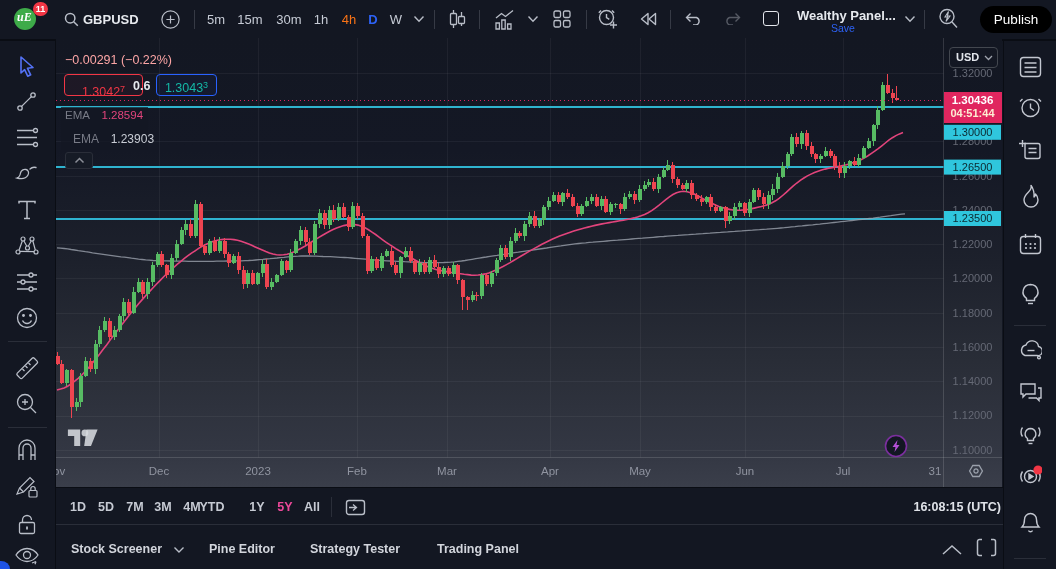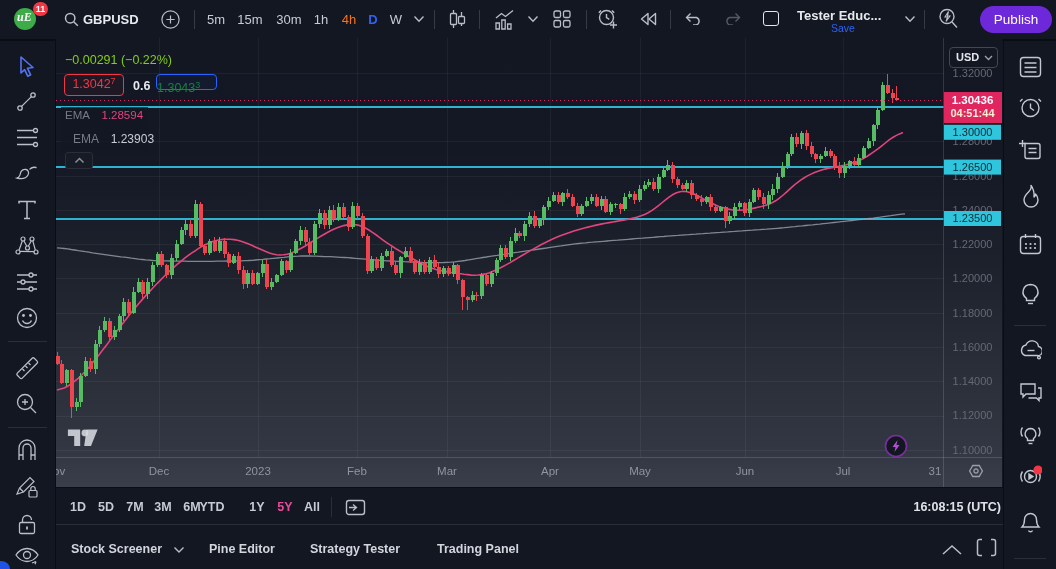--- a/index.html
+++ b/index.html
@@ -85,34 +85,34 @@
         <path d="M5.5 1.5L1.5 5.5l4 4"></path>
       </g>
     </svg>
 <svg style="position:absolute;left:724px;top:12px" width="17" height="13" viewBox="0 0 17 13">
       <g fill="none" stroke="#565a64" stroke-width="1.4">
         <path d="M15 5.5H5.5a4 4 0 0 0 0 7.5H9"></path>
         <path d="M11.5 1.5l4 4-4 4"></path>
       </g>
     </svg>
 <div class="abs" style="left:763px;top:11px;width:16px;height:15px;border:1.6px solid #e3e6ec;border-radius:3px"></div>
-<div class="abs" style="left:797px;top:8px;color:#e6e9ee;font-size:13px;font-weight:bold">Tester Educ...</div>
+<div class="abs" style="left:797px;top:8px;color:#e6e9ee;font-size:13px;font-weight:bold">Wealthy Panel...</div>
 <div class="abs" style="left:843px;top:22px;transform:translateX(-50%);color:#2d62f5;font-size:10.5px">Save</div>
 <svg style="position:absolute;left:904px;top:15px" width="12" height="8" viewBox="0 0 12 8">
       <path d="M1.5 1.5L6 6.2L10.5 1.5" fill="none" stroke="#b9bec8" stroke-width="1.4"></path>
     </svg>
 <div class="sep" style="left:924px;top:10px;height:19px"></div>
 <svg style="position:absolute;left:938px;top:8px" width="21" height="21" viewBox="0 0 21 21">
       <g fill="none" stroke="#b9bec8" stroke-width="1.4">
         <circle cx="9" cy="8.5" r="7"></circle>
         <path d="M14 14l5 5.5"></path>
         <path d="M10.5 3.5L7 9h2.5l-1.5 4.5L12 8H9.5z" stroke-width="1.1"></path>
       </g>
     </svg>
-<div class="abs" style="left:980px;top:6px;width:72px;height:27px;border-radius:14px;background:#6d28d9;color:#fff;font-size:13.5px;text-align:center;line-height:27px">Publish</div>
+<div class="abs" style="left:980px;top:6px;width:72px;height:27px;border-radius:14px;background:#000000;color:#fff;font-size:13.5px;text-align:center;line-height:27px">Publish</div>
 <div class="abs" style="left:0;top:41px;width:55px;height:528px;background:#131722"></div>
 <div class="abs" style="left:55px;top:41px;width:1px;height:528px;background:#0a0d14"></div>
 <svg style="position:absolute;left:14px;top:53px" width="26" height="26" viewBox="0 0 26 26">
       <path d="M7 4l12 10.5l-5.5 0.8l3.2 6.5l-3 1.4l-3.1-6.5L7 20z" fill="none" stroke="#5472f5" stroke-width="1.6" stroke-linejoin="round"></path>
     </svg>
 <svg style="position:absolute;left:14px;top:89px" width="26" height="26" viewBox="0 0 26 26">
       <g fill="none" stroke="#b9bec8" stroke-width="1.3">
         <circle cx="6" cy="19" r="2.2"></circle>
         <circle cx="19" cy="6" r="2.2"></circle>
         <path d="M7.6 17.4L17.4 7.6"></path>
@@ -270,24 +270,24 @@
 <text x="879" y="437" font-size="11.5" fill="#9094a0" text-anchor="middle">31</text>
 <g transform="translate(840,408)">
         <circle r="10.5" fill="#131722" stroke="#7b2f9e" stroke-width="1.6"></circle>
         <path d="M1.5 -6 L-3.5 1 L-0.5 1 L-1.5 6 L3.5 -1 L0.5 -1 Z" fill="#b44fd6"></path>
       </g>
 <g transform="translate(920,433)" stroke="#9aa0ab" fill="none" stroke-width="1.3">
         <path d="M-3.2 -5.5 h6.4 l3.2 5.5 l-3.2 5.5 h-6.4 l-3.2 -5.5 z"></path>
         <circle r="2.1"></circle>
       </g>
 </svg>
-<div class="abs" style="left:65px;top:53px;color:#84cc16;font-size:12.5px">−0.00291 (−0.22%)</div>
-<div class="abs" style="left:64px;top:74px;width:60px;height:22px;border:1px solid #f23645;border-radius:4px;background:rgba(242,54,69,0.05);color:#f23645;font-size:12.5px;text-align:center;line-height:13px">1.3042<span style="font-size:9px;vertical-align:4px">7</span></div>
+<div class="abs" style="left:65px;top:53px;color:#fca5a5;font-size:12.5px">−0.00291 (−0.22%)</div>
+<div class="abs" style="left:64px;top:74px;width:79px;height:22px;border:1px solid #f23645;border-radius:4px;background:rgba(242,54,69,0.05);color:#f23645;font-size:12.5px;text-align:center;line-height:29px">1.3042<span style="font-size:9px;vertical-align:4px">7</span></div>
 <div class="abs" style="left:133px;top:79px;color:#e6e9ee;font-size:12.5px;font-weight:bold">0.6</div>
-<div class="abs" style="left:156px;top:74px;width:61px;height:16px;border:1px solid #2962ff;border-radius:4px;background:rgba(41,98,255,0.05);color:#15803d;font-size:12.5px;line-height:21px">1.3043<span style="font-size:9px;vertical-align:4px">3</span></div>
+<div class="abs" style="left:156px;top:74px;width:61px;height:22px;border:1px solid #2962ff;border-radius:4px;background:rgba(41,98,255,0.05);color:#14b8a6;font-size:12.5px;text-align:center;line-height:21px">1.3043<span style="font-size:9px;vertical-align:4px">3</span></div>
 <div class="abs" style="left:61px;top:107px;width:87px;height:43px;background:rgba(19,23,34,0.72)"></div>
 <div class="abs" style="left:65px;top:109px;color:#787b86;font-size:11.5px">EMA <span style="color:#e2447c;margin-left:9px">1.28594</span></div>
 <div class="abs" style="left:73px;top:132px;color:#787b86;font-size:12px">EMA <span style="color:#c8ccd4;margin-left:9px">1.23903</span></div>
 <div class="abs" style="left:65px;top:152px;width:28px;height:17px;background:#161b26;border:1px solid #2a2e39;border-radius:3px"></div>
 <svg style="position:absolute;left:74px;top:157px" width="11" height="7" viewBox="0 0 11 7">
       <path d="M1.5 5.5L5.5 1.5L9.5 5.5" fill="none" stroke="#8b8f98" stroke-width="1.5"></path>
     </svg>
 <div class="abs" style="left:949px;top:47px;width:49px;height:21px;border:1px solid #43474f;border-radius:4px"></div>
 <div class="abs" style="left:956px;top:51px;color:#e3e6ec;font-size:11px;font-weight:bold">USD</div>
 <svg style="position:absolute;left:984px;top:55px" width="9" height="6" viewBox="0 0 9 6">
@@ -371,21 +371,21 @@
       </g>
     </svg>
 <div class="abs" style="left:1014px;top:325px;width:32px;height:1px;background:#2a2e39"></div>
 <div class="abs" style="left:1014px;top:558px;width:32px;height:1px;background:#2a2e39"></div>
 <div class="abs" style="left:56px;top:487px;width:947px;height:1px;background:#0a0d14"></div>
 <div class="abs" style="left:56px;top:488px;width:947px;height:36px;background:#131722"></div>
 <div class="abs" style="left:78px;top:500px;transform:translateX(-50%);color:#c6cad3;font-size:12.5px;font-weight:bold">1D</div>
 <div class="abs" style="left:106px;top:500px;transform:translateX(-50%);color:#c6cad3;font-size:12.5px;font-weight:bold">5D</div>
 <div class="abs" style="left:135px;top:500px;transform:translateX(-50%);color:#c6cad3;font-size:12.5px;font-weight:bold">7M</div>
 <div class="abs" style="left:163px;top:500px;transform:translateX(-50%);color:#c6cad3;font-size:12.5px;font-weight:bold">3M</div>
-<div class="abs" style="left:192px;top:500px;transform:translateX(-50%);color:#c6cad3;font-size:12.5px;font-weight:bold">6M</div>
+<div class="abs" style="left:192px;top:500px;transform:translateX(-50%);color:#c6cad3;font-size:12.5px;font-weight:bold">4M</div>
 <div class="abs" style="left:212px;top:500px;transform:translateX(-50%);color:#c6cad3;font-size:12.5px;font-weight:bold">YTD</div>
 <div class="abs" style="left:257px;top:500px;transform:translateX(-50%);color:#c6cad3;font-size:12.5px;font-weight:bold">1Y</div>
 <div class="abs" style="left:285px;top:500px;transform:translateX(-50%);color:#ec4899;font-size:12.5px;font-weight:bold">5Y</div>
 <div class="abs" style="left:312px;top:500px;transform:translateX(-50%);color:#c6cad3;font-size:12.5px;font-weight:bold">All</div>
 <div class="sep" style="left:331px;top:497px;height:20px;background:#2a2e39"></div>
 <svg style="position:absolute;left:345px;top:498px" width="22" height="19" viewBox="0 0 22 19">
       <g fill="none" stroke="#b9bec8" stroke-width="1.4">
         <rect x="1.5" y="2.5" width="18" height="14" rx="2.5"></rect>
         <path d="M8 6.5l3.5 3-3.5 3M11.5 9.5H4" stroke-width="1.3"></path>
       </g>

